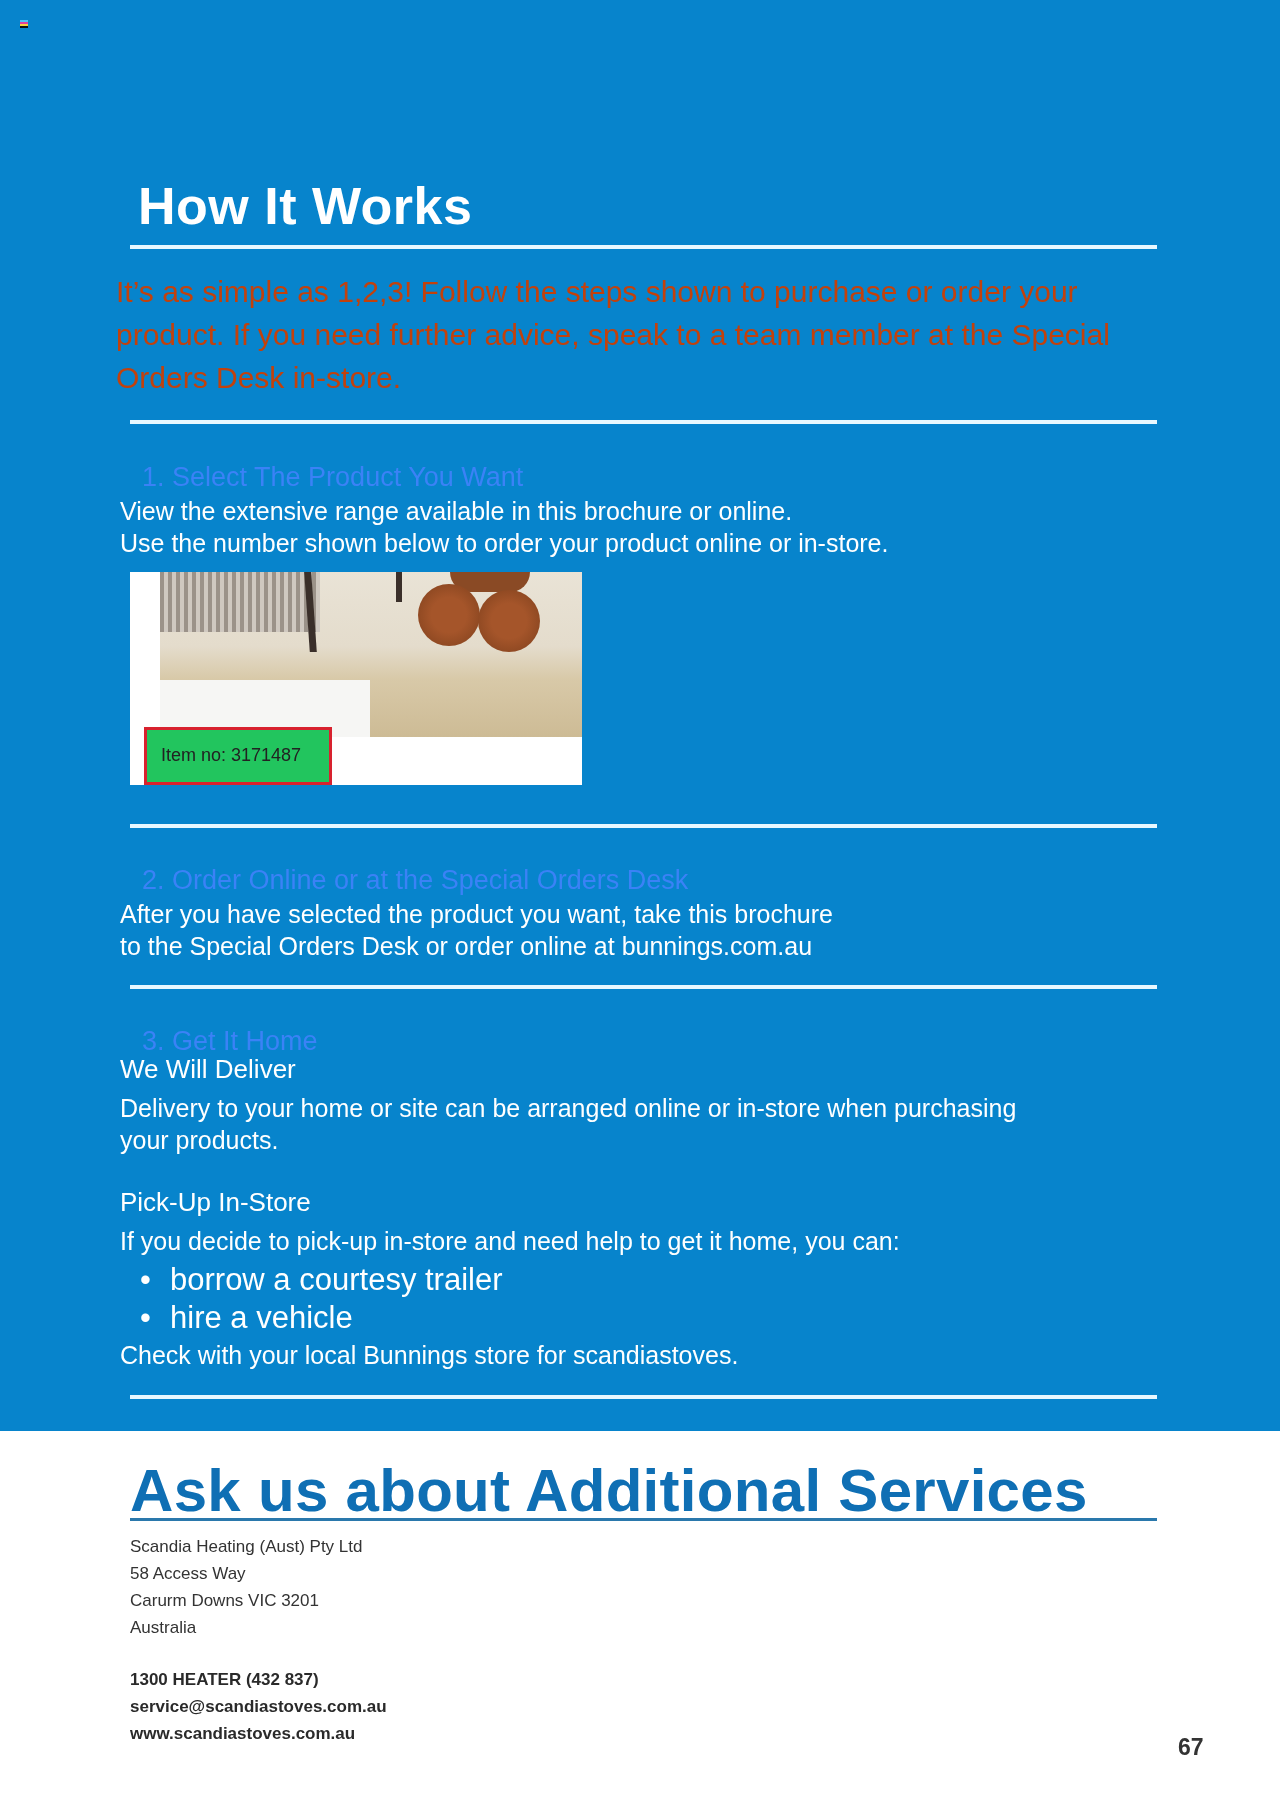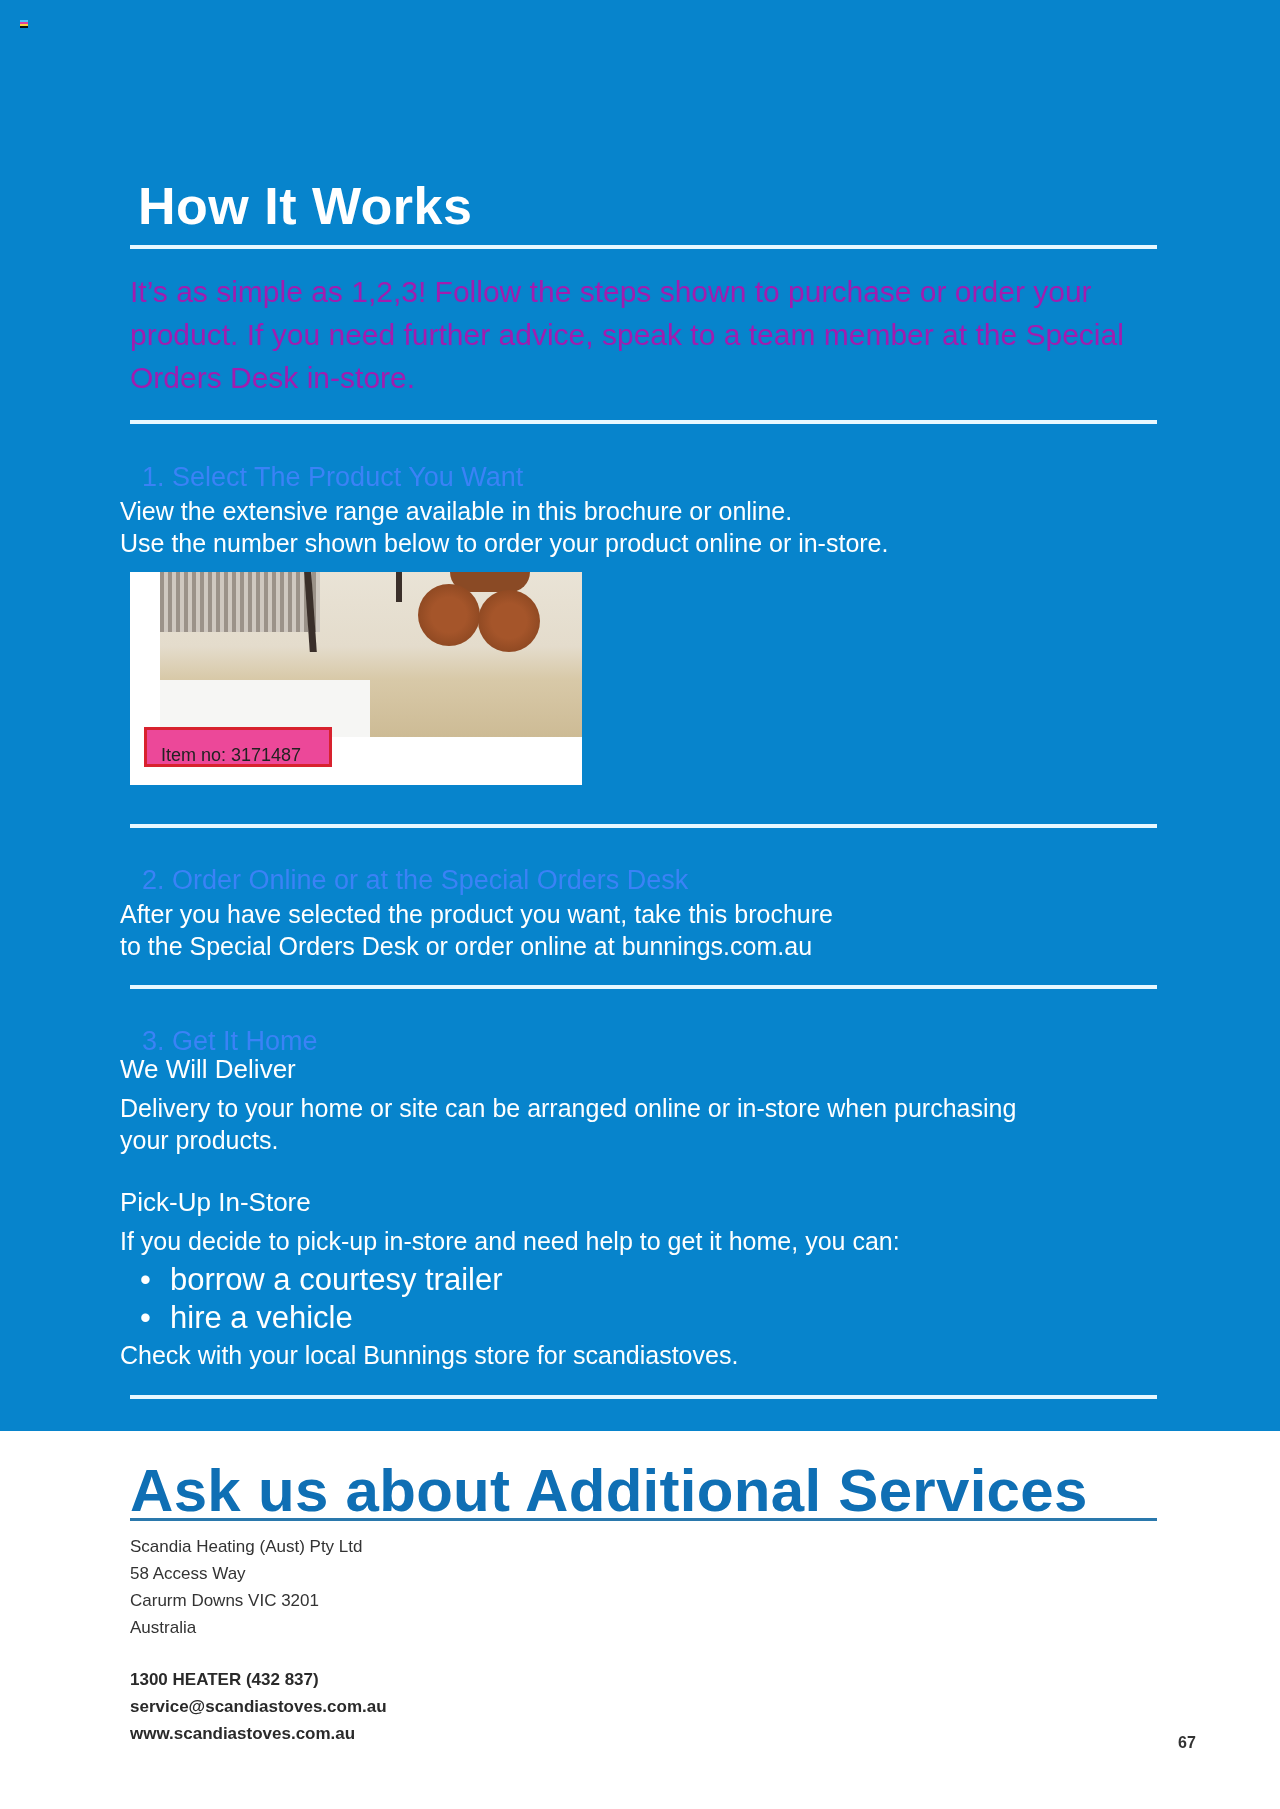--- a/index.html
+++ b/index.html
@@ -2,42 +2,42 @@
 <html><head>
 <meta charset="utf-8">
 <style>
   html, body { margin:0; padding:0; }
   body { width:1280px; height:1809px; position:relative; background:#ffffff; font-family:"Liberation Sans", sans-serif; overflow:hidden; }
   .blue { position:absolute; left:0; top:0; width:1280px; height:1431px; background:#0784cc; }
   .marker { position:absolute; left:20px; top:20px; width:8px; height:8px; }
   .marker i { display:block; height:2px; }
   .title { position:absolute; left:130px; top:168px; color:#fff; font-weight:bold; font-size:52px; letter-spacing:0.5px; margin:8px; }
   .rule { position:absolute; left:130px; width:1027px; height:4px; background:#e8f8ff; }
-  .intro { position:absolute; left:130px; top:270px; width:1030px; color:#a21caf; font-size:30px; line-height:43px; margin:0; }
+  .intro { position:absolute; left:116px; top:270px; width:1030px; color:#c2410c; font-size:30px; line-height:43px; margin:0; }
   .step-h { position:absolute; left:130px; color:#3b82f6; font-size:27px; margin:12px; font-weight:normal; }
   .body-t { position:absolute; left:120px; color:#fff; font-size:25px; line-height:32px; margin:0; }
   .photo { position:absolute; left:130px; top:572px; width:452px; height:213px; background:#fff; overflow:hidden; }
   .ph-scene { position:absolute; left:30px; top:0; width:422px; height:165px; background:linear-gradient(180deg,#e9e3d6 0%,#e4dccc 45%,#d8c9a8 65%,#cdbb95 100%); }
   .ph-basket { position:absolute; left:0; top:0; width:160px; height:60px; background:repeating-linear-gradient(90deg,#9b9289 0 4px,#cfc8c0 4px 8px); }
   .ph-leg1 { position:absolute; left:147px; top:0; width:7px; height:80px; background:#3a2f2a; transform:skewX(4deg); }
   .ph-leg2 { position:absolute; left:236px; top:0; width:6px; height:30px; background:#3a2f2a; }
   .ph-log1 { position:absolute; left:258px; top:12px; width:62px; height:62px; border-radius:50%; background:radial-gradient(circle,#a5552a 40%,#7d3f1c 100%); }
   .ph-log2 { position:absolute; left:318px; top:18px; width:62px; height:62px; border-radius:50%; background:radial-gradient(circle,#a5552a 40%,#7d3f1c 100%); }
   .ph-log3 { position:absolute; left:290px; top:0; width:80px; height:20px; background:#8a4a25; border-radius:0 0 30px 30px; }
   .ph-table { position:absolute; left:0; top:108px; width:210px; height:57px; background:#f6f6f4; }
-  .item-box { position:absolute; left:14px; top:155px; width:188px; height:40px; border:3px solid #d8222e; box-sizing:border-box; background:#ec4899; }
+  .item-box { position:absolute; left:14px; top:155px; width:188px; height:58px; border:3px solid #d8222e; box-sizing:border-box; background:#22c55e; }
   .item-text { position:absolute; left:14px; top:15px; color:#222; font-size:18px; }
   .bullet { position:absolute; left:140px; color:#fff; font-size:31px; }
   .bullet::before { content:"•"; position:absolute; left:0; }
   .bullet span { margin-left:30px; }
   .ask-title { position:absolute; left:130px; top:1456px; color:#0f6fb4; font-weight:bold; font-size:60px; margin:0; letter-spacing:0.3px; }
   .ask-rule { position:absolute; left:130px; top:1518px; width:1027px; height:3px; background:#2a78ac; }
   .addr { position:absolute; left:130px; color:#333; font-size:17px; line-height:27px; }
   .addr.bold { font-weight:bold; color:#2a2a2a;text-align:center; }
-  .pagenum { position:absolute; left:1178px; top:1734px; color:#333; font-weight:bold; font-size:16px; }
+  .pagenum { position:absolute; left:1178px; top:1734px; color:#333; font-weight:bold; font-size:23px; }
 </style>
 </head>
 <body>
 
 <div class="blue">
   <div class="marker">
     <i style="background:#4fc3f7"></i>
       <i style="background:#e040a0"></i>
       <i style="background:#f5d142"></i>
       <i style="background:#111"></i>

